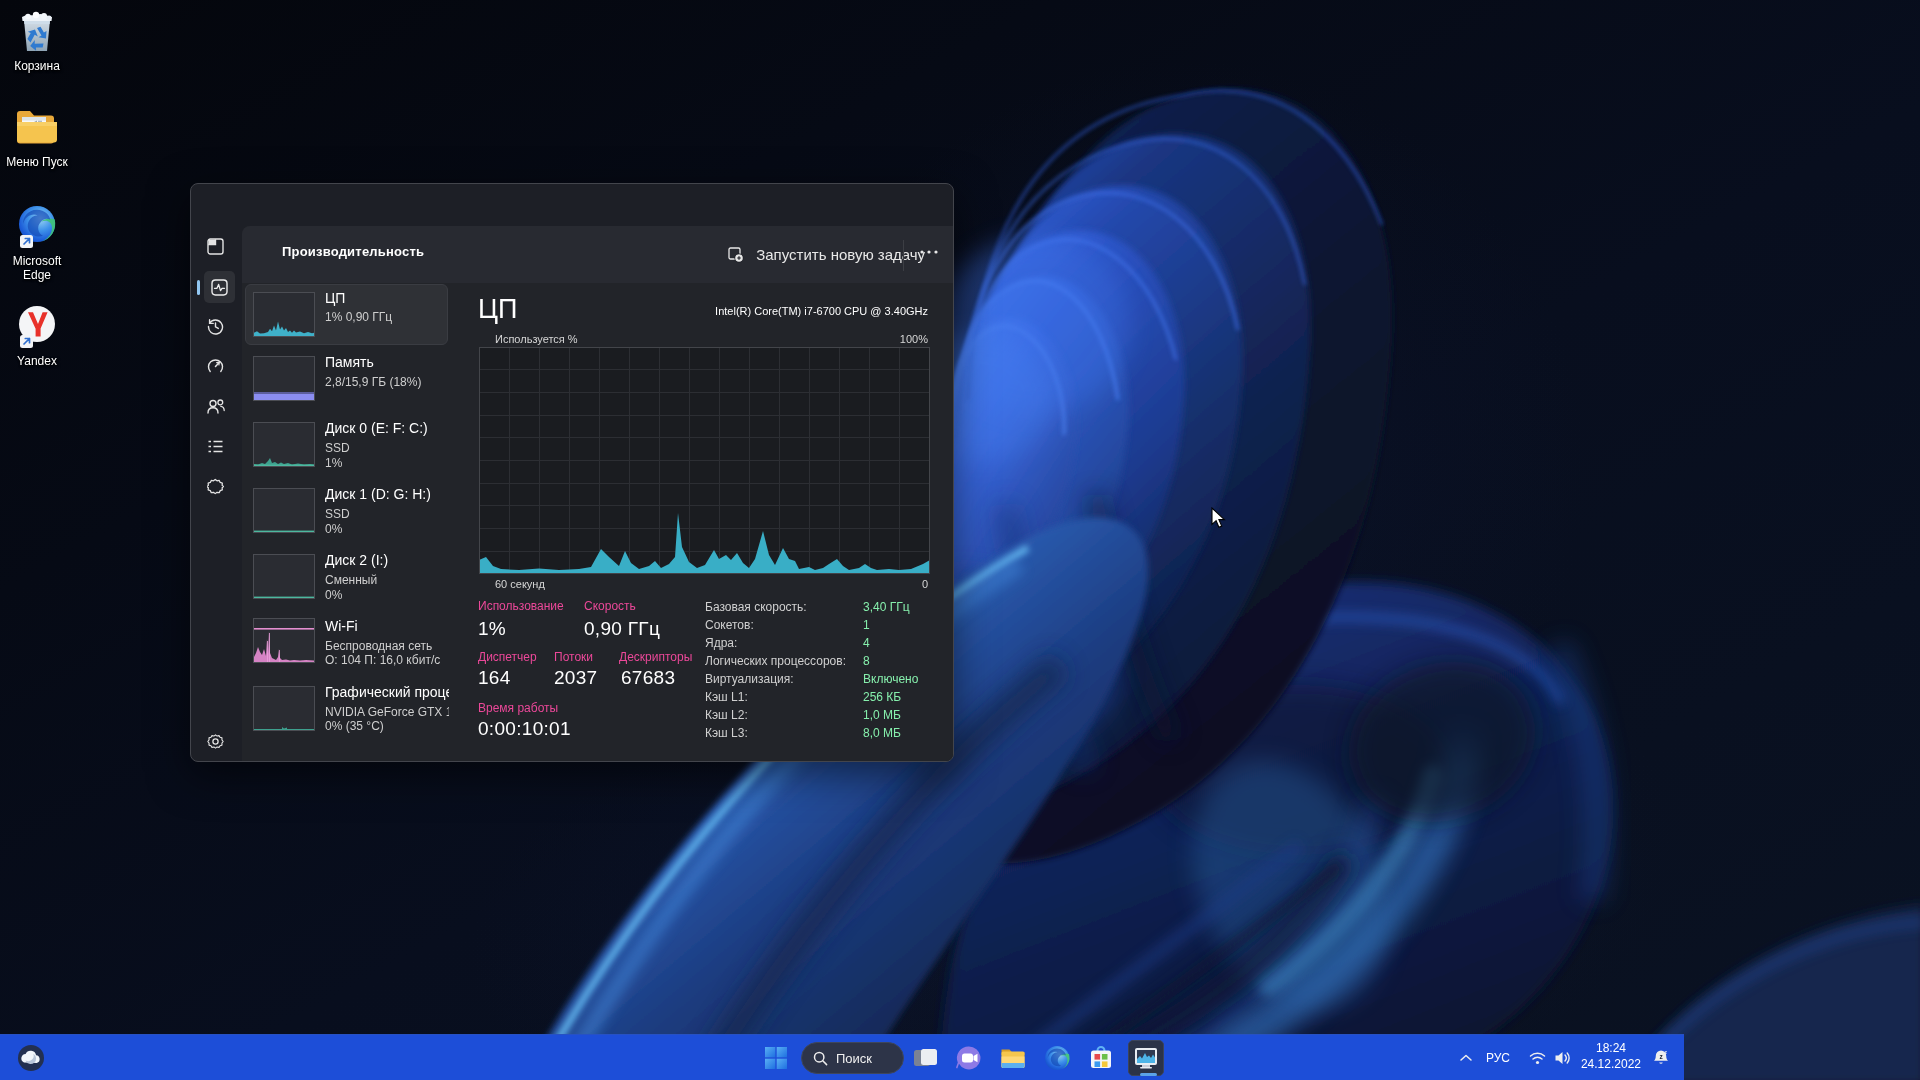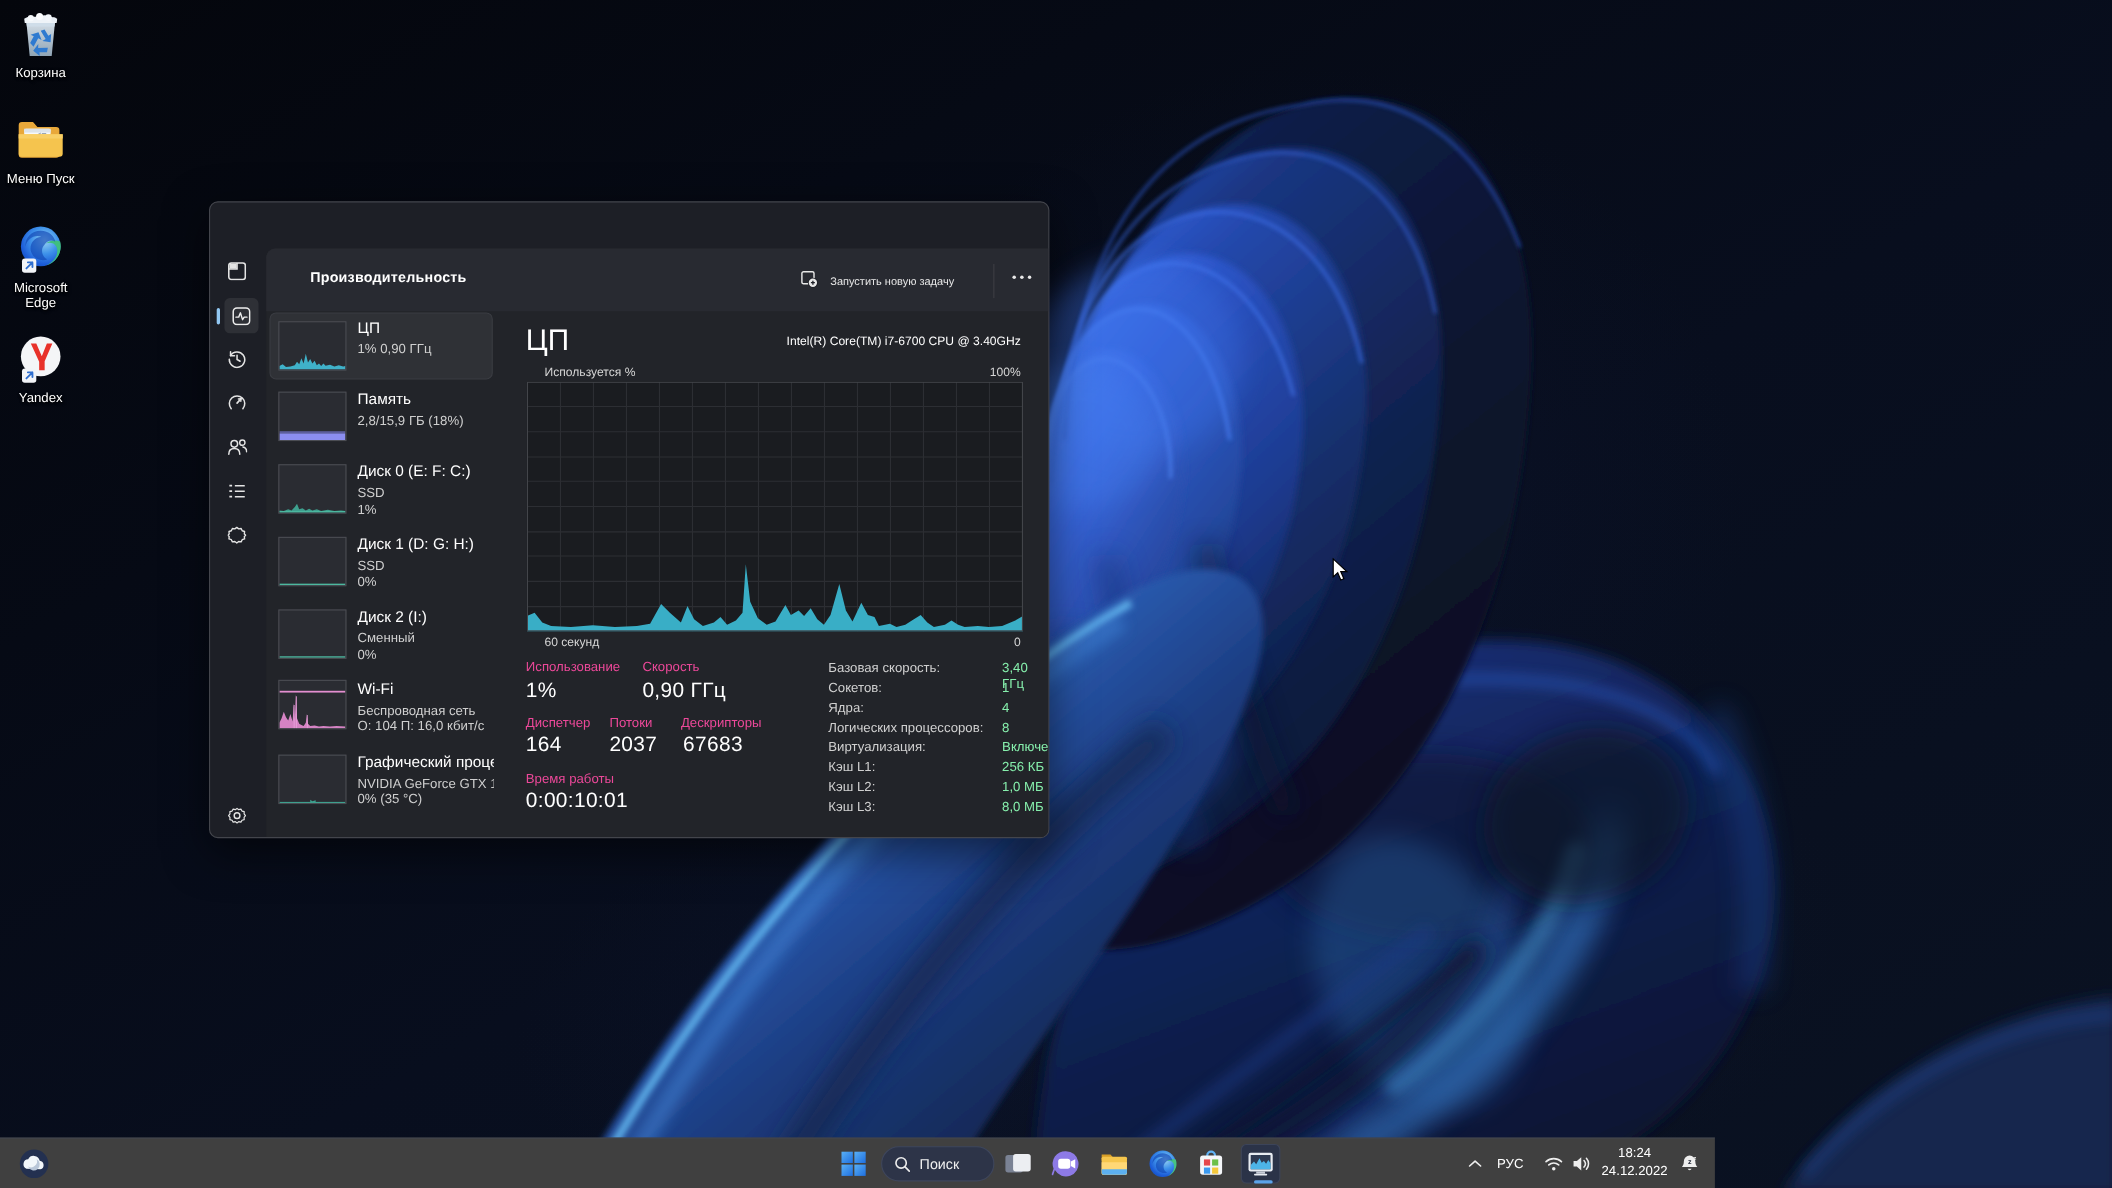--- a/index.html
+++ b/index.html
@@ -19,44 +19,44 @@
   #tm .hamb { position:absolute; left:16px; top:17px; width:17px; }
   #tm .hamb div { height:1.6px; background:#e6e6e6; margin-bottom:4.4px; border-radius:1px;}
   #tm .appico { position:absolute; left:55px; top:15px; }
   #tm .wtitle { position:absolute; left:84px; top:13px; font-size:12px; color:#eee; }
   .capbtn { position:absolute; top:0px; width:44px; height:30px; }
   #tm .panel { position:absolute; left:51px; top:42px; right:0; bottom:0;
     background:#222429; border-top-left-radius:8px; }
   #tm .hdrstrip { position:absolute; left:51px; top:42px; right:0; height:57px;
     background:#282a31; border-top-left-radius:8px; }
   #tm .htitle { position:absolute; left:67px; top:60px; font-size:13px; font-weight:700; color:#fff; letter-spacing:.2px;margin-left:24px;}
-  #tm .runbtn { position:absolute; left:537px; top:62px; height:24px; color:#e8e8e8; font-size:10px; }
+  #tm .runbtn { position:absolute; left:537px; top:62px; height:24px; color:#e8e8e8; font-size:15px; }
   #tm .dots { position:absolute; left:729px; top:66px; width:18px; color:#e8e8e8; }
   #tm .vsep { position:absolute; left:712px; top:56px; width:1px; height:31px; background:#3c3e44; }
 
   
   .tile { position:absolute; font-size:14px; color:#fff; }
   .tile.sub { font-size:12px; color:#cfcfcf; }
   .minibox { position:absolute; width:62px; height:45px; background:#2a2c32;
     border:1px solid #4b4d53; }
   .seltile { position:absolute; left:54px; top:100px; width:203px; height:61px;
     background:#2f3136; border:1px solid #3a3c42; border-radius:6px; }
 
   
   .bigcpu { position:absolute; left:287px; top:110px; font-size:27px; font-weight:400; color:#fff; }
   .cpuname { position:absolute; right:25px; top:121px; font-size:11px; color:#fff; }
   .lbl11 { position:absolute; font-size:11px; color:#d6d6d6;padding-left:16px; }
   .statlbl { position:absolute; font-size:12px; color:#ec4899; }
   .statval { position:absolute; font-size:19px; font-weight:400; color:#fff; letter-spacing:.3px;}
-  .kv { position:absolute; font-size:12px; color:#d0d0d0;margin-left:48px; }
+  .kv { position:absolute; font-size:12px; color:#d0d0d0; }
   .kv b { font-weight:400; color:#86efac; }
 
   
-  #taskbar { position:absolute; left:0; top:1034px; width:1559px; height:46px;
-    background:#404040; border-top:1px solid rgba(70,90,130,.25);text-decoration:underline; }
+  #taskbar { position:absolute; left:0; top:1034px; width:1684px; height:46px;
+    background:#1d4ed8; border-top:1px solid rgba(70,90,130,.25);text-decoration:underline; }
   .tbi { position:absolute; top:5px; width:36px; height:36px; border-radius:5px;
     display:flex; align-items:center; justify-content:center; }
   #search { position:absolute; left:801px; top:7px; width:103px; height:32px; border-radius:16px;
     background:#2d3448; border:1px solid #3e465c; color:#f0f0f0; font-size:13px;
     display:flex; align-items:center; }
   #tray { position:absolute; right:0; top:0; height:46px; color:#fff; }
   .trayico { position:absolute; top:14px; }
   #clock { position:absolute; right:43px; top:5px; text-align:center; font-size:12px; line-height:16px; color:#fff; }
 </style>
 </head>

